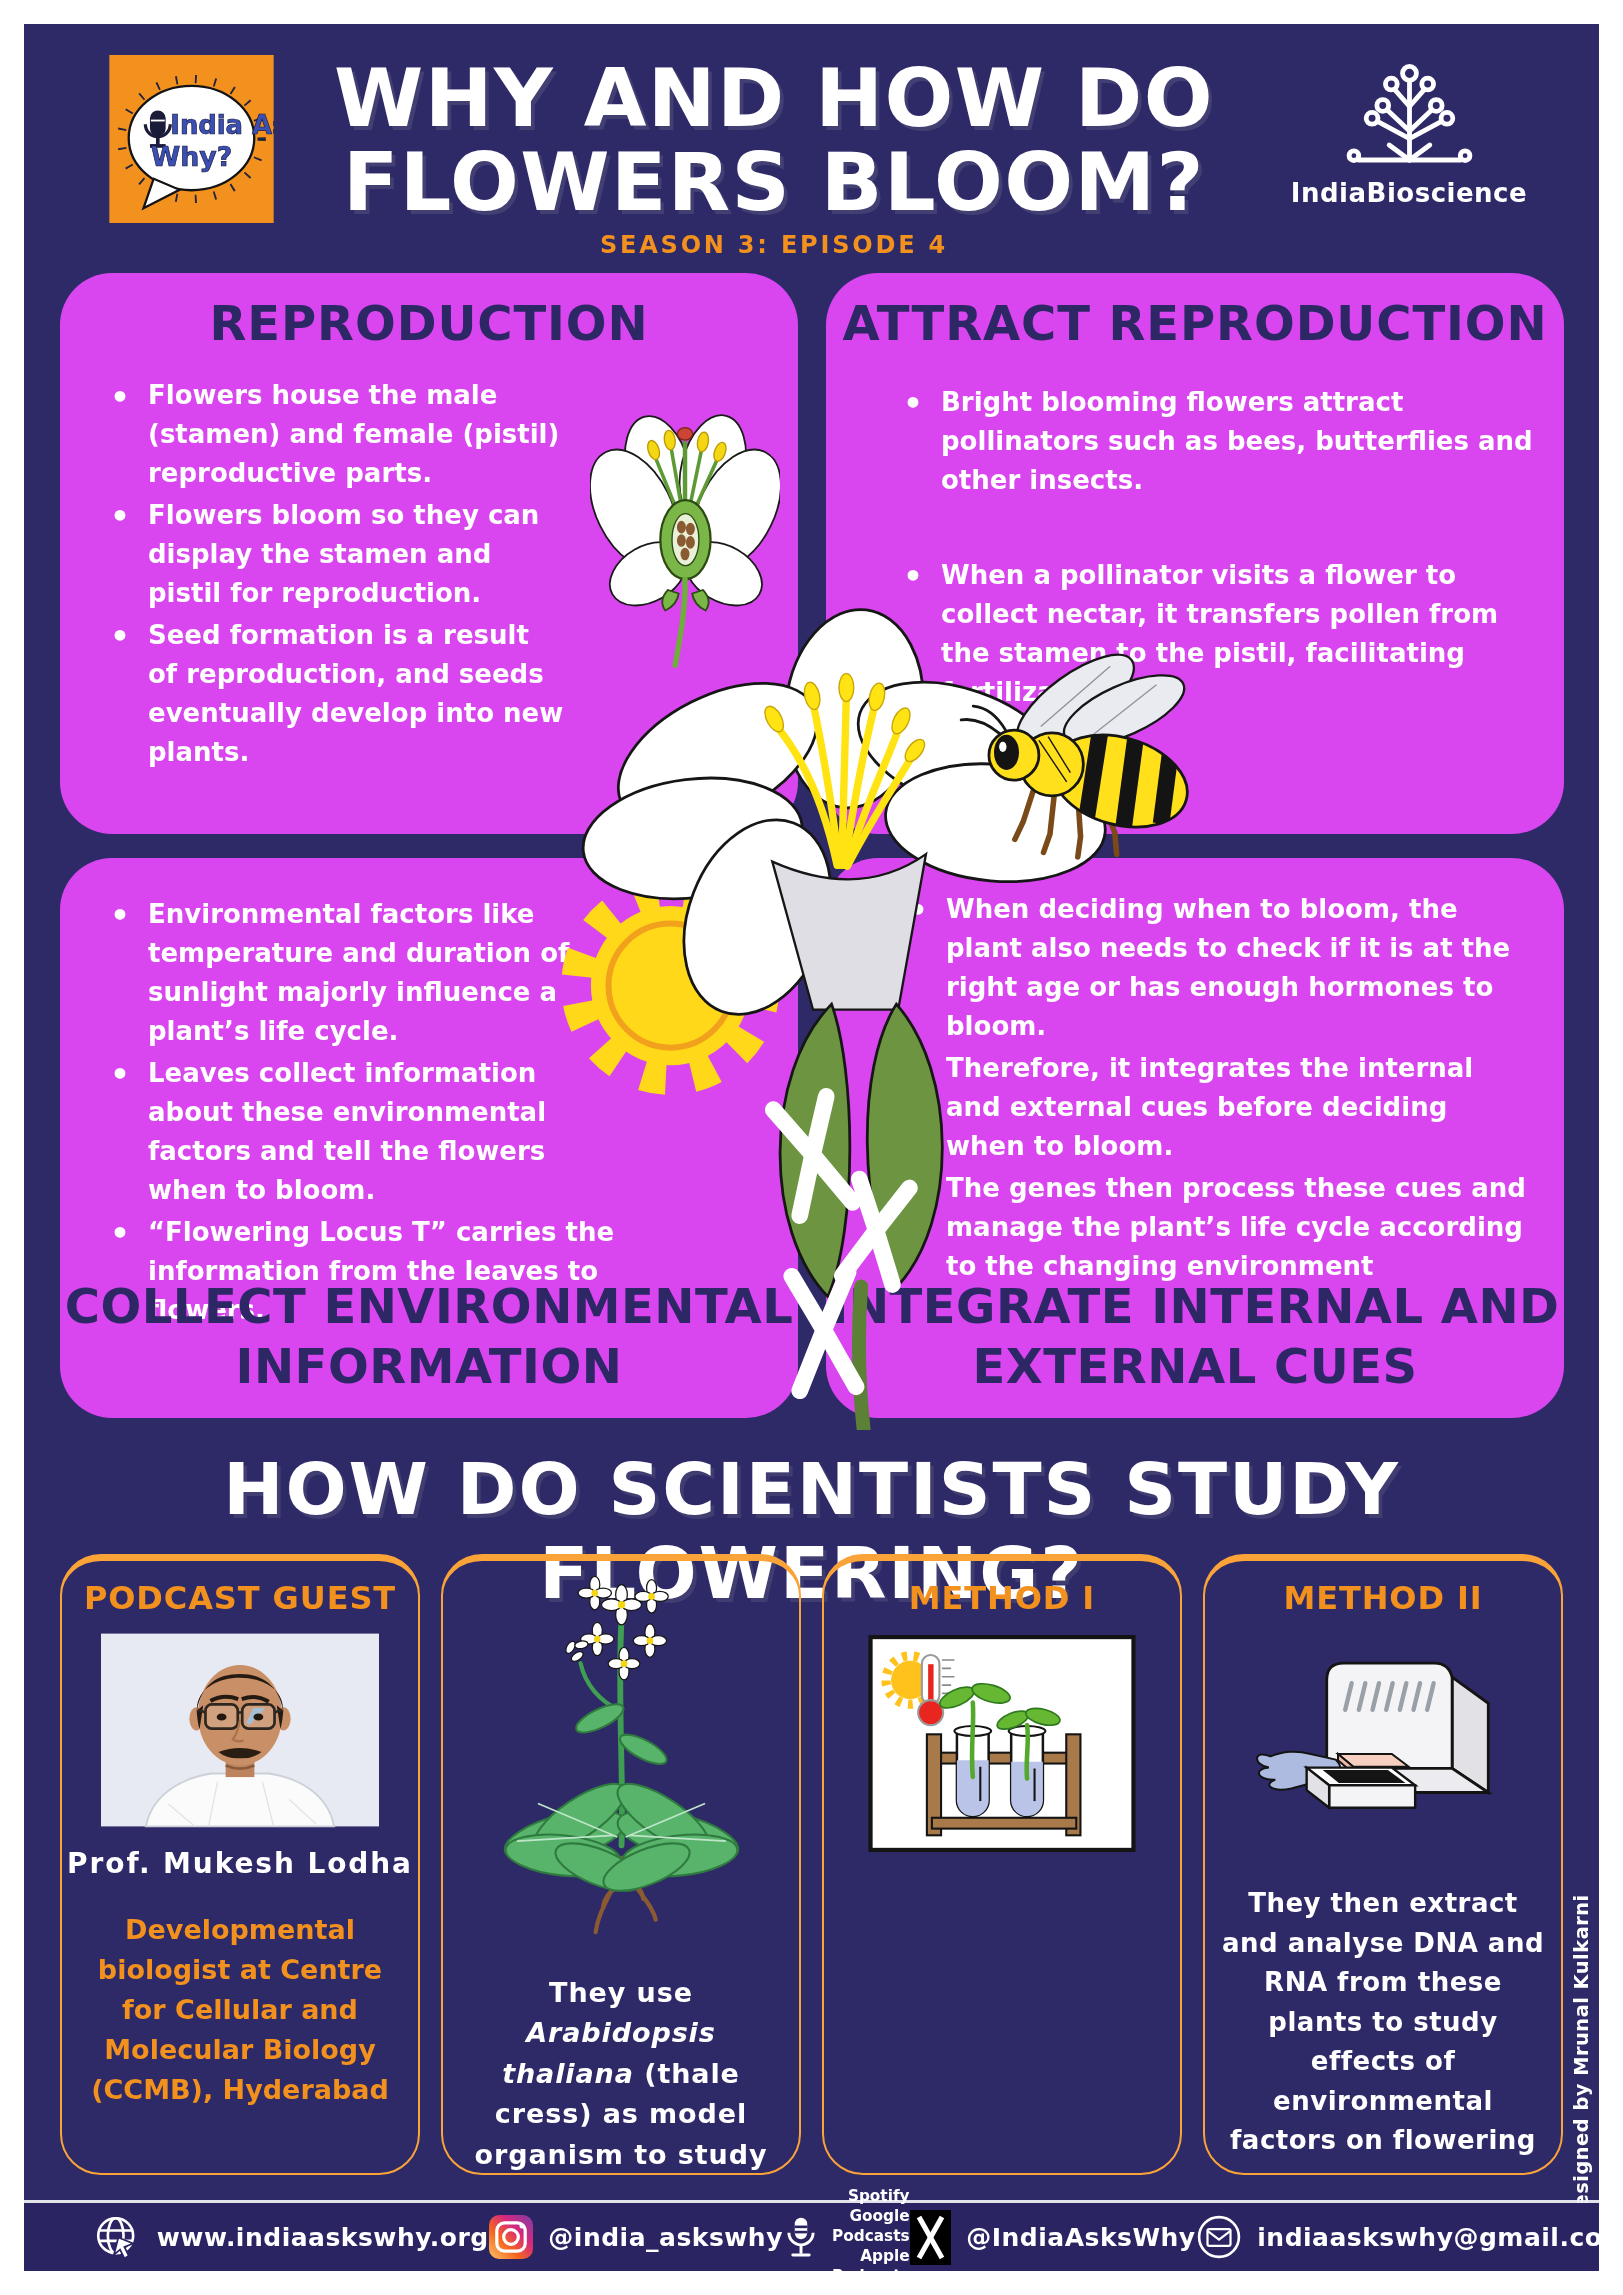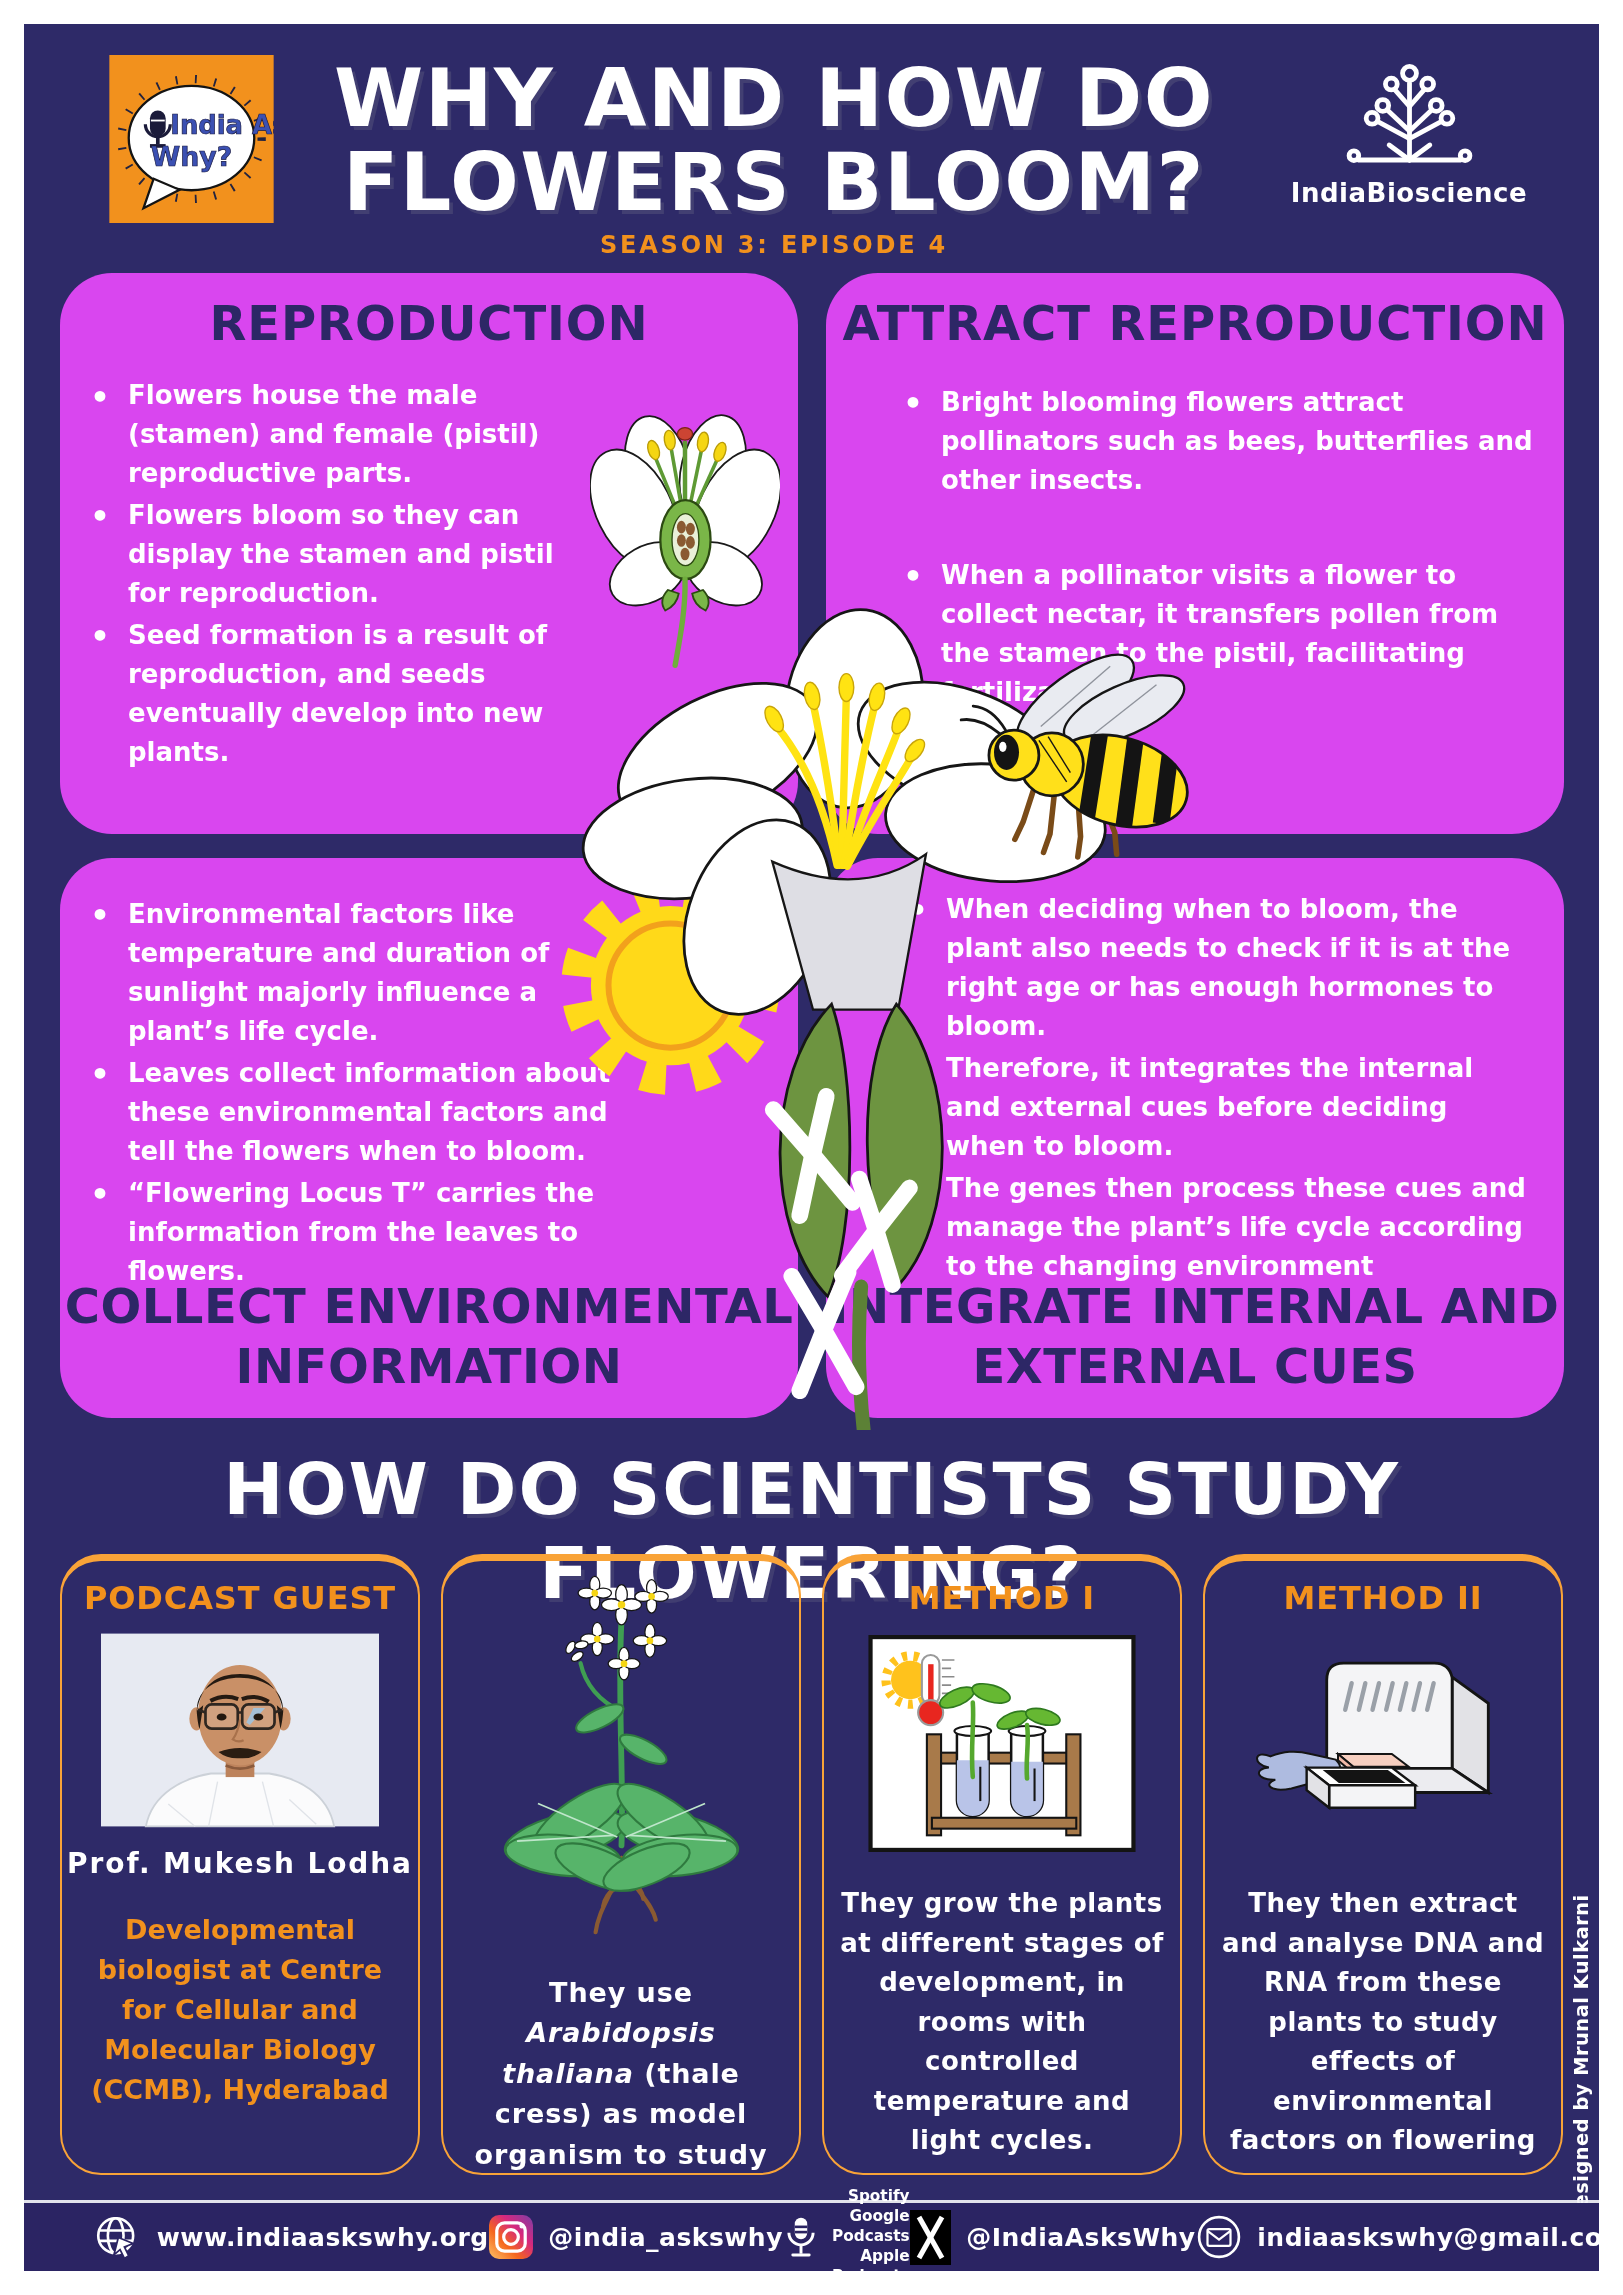--- a/index.html
+++ b/index.html
@@ -18,21 +18,21 @@
 
   
   .box{position:absolute;width:738px;background:#d946ef;border-radius:52px;box-sizing:border-box;}
   .box-repro   {left:60px; top:273px; height:561px;}
   .box-attract {left:826px;top:273px; height:561px;}
   .box-collect {left:60px; top:858px;height:560px;}
   .box-integrate{left:826px;top:858px;height:560px;}
   .box-title{margin-top:22px;text-align:center;font-size:48px;font-weight:800;color:#2d2766;letter-spacing:0.9px;}
   .box-title-bottom{position:absolute;bottom:22px;left:0;width:100%;text-align:center;
                     font-size:48px;font-weight:800;color:#2d2766;line-height:1.25;letter-spacing:0.5px;}
-  .bullets{margin:25.4px 0 0 0;padding:0 22px;list-style:none;color:#ffffff;}
+  .bullets{margin:25.4px 0 0 0;padding:0 42px;list-style:none;color:#ffffff;}
   .bullets li{position:relative;padding-left:46px;font-size:26px;font-weight:700;line-height:1.5;margin-top:2.8px;}
   .bullets li::before{content:"•";position:absolute;left:8.3px;top:-1.9px;font-size:30.5px;}
   .box-repro .bullets{width:546px;box-sizing:border-box;}
   .box-attract .bullets{margin-top:32px;padding:0 18px 0 69px;}
   .box-attract .bullets li + li{margin-top:56px;}
   .box-collect .bullets{margin-top:37px;width:597px;box-sizing:border-box;}
   .box-integrate .bullets{margin-top:32px;padding:0 32px 0 74px;}
   .cross-section{position:absolute;right:18.5px;top:125px;width:190px;height:278px;}
 
   
@@ -455,21 +455,20 @@
         <g>
           <path d="M342 232 V 396 a38 38 0 0 0 76 0 V 232 Z" fill="#ffffff" stroke="#141414" stroke-width="6"></path>
           <path d="M342 304 V 396 a38 38 0 0 0 76 0 V 304 Z" fill="#b9c4e8"></path>
           <line x1="398" y1="320" x2="398" y2="398" stroke="#141414" stroke-width="5"></line>
           <ellipse cx="380" cy="230" rx="44" ry="12" fill="#ffffff" stroke="#141414" stroke-width="5"></ellipse>
           <path d="M380 344 C 376 296 386 254 380 216" fill="none" stroke="#55a82e" stroke-width="11" stroke-linecap="round"></path>
           <ellipse cx="346" cy="204" rx="40" ry="17" transform="rotate(-22 346 204)" fill="#66b832" stroke="#2f7a1f" stroke-width="4"></ellipse>
           <ellipse cx="418" cy="196" rx="42" ry="18" transform="rotate(14 418 196)" fill="#66b832" stroke="#2f7a1f" stroke-width="4"></ellipse>
         </g>
       </svg>
-      <div class="card-text">They grow the plants at different stages of development, in rooms with controlled temperature and light cycles.</div>
     </div>
 
     <div class="card">
       <div class="card-heading">METHOD II</div>
       <svg class="method-art" viewBox="0 0 680 540">
         <polygon points="512,105 602,170 602,392 512,332" fill="#e2e2e6" stroke="#141414" stroke-width="7"></polygon>
         <path d="M200 112 Q 200 70 242 70 L 468 70 Q 504 70 512 106 L 512 332 L 200 332 Z" fill="#f4f4f6" stroke="#141414" stroke-width="7"></path>
         <path d="M200 332 L 512 332 L 602 392 L 292 392 Z" fill="#ececf0" stroke="#141414" stroke-width="7"></path>
         <g stroke="#9aa0a8" stroke-width="11" stroke-linecap="round">
           <line x1="262" y1="120" x2="246" y2="186"></line>

